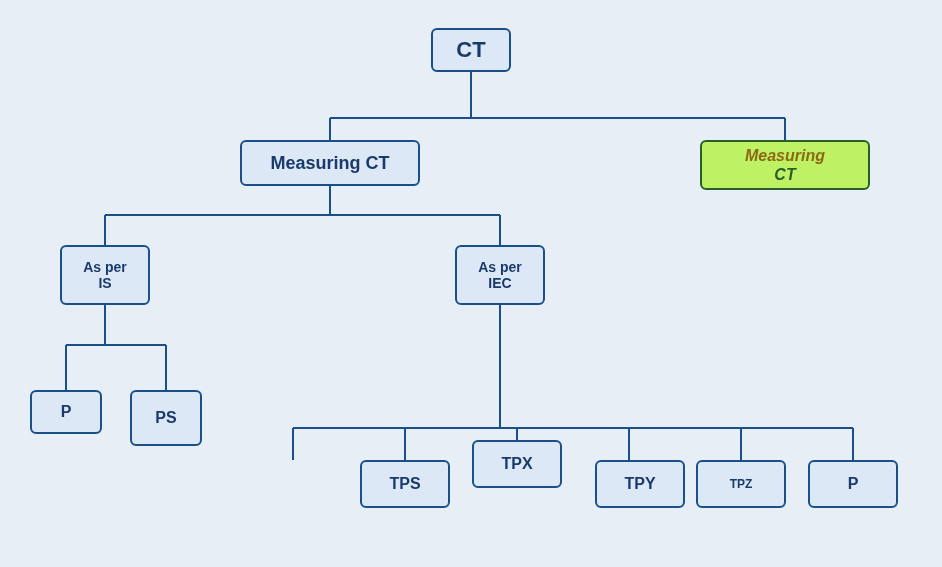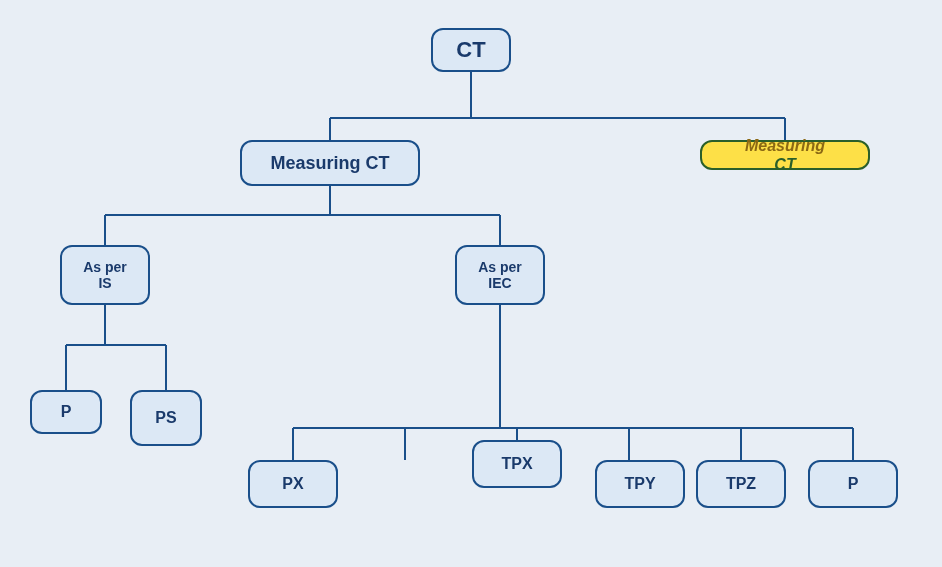--- a/index.html
+++ b/index.html
@@ -15,21 +15,21 @@
 
     .diagram {
       width: 942px;
       height: 567px;
       position: relative;
     }
 
     .node {
       position: absolute;
       border: 2.5px solid #1a4f8a;
-      border-radius: 12px;
+      border-radius: 6px;
       background: #dce8f5;
       display: flex;
       align-items: center;
       justify-content: center;
       text-align: center;
       font-weight: bold;
       color: #1a3a6b;
     }
 
     .node-ct {
@@ -43,27 +43,27 @@
     .node-protection-ct {
       width: 180px;
       height: 46px;
       font-size: 18px;
       left: 240px;
       top: 140px;
     }
 
     .node-measuring-ct {
       width: 170px;
-      height: 30px;
+      height: 50px;
       font-size: 16px;
       left: 700px;
       top: 140px;
       color: #8b6914;
       border-color: #2a5f2a;
-      background: #fde047;
+      background: #bef264;
     }
 
     .node-measuring-ct span {
       color: #8b6914;
       font-style: italic;
     }
 
     .node-as-per-is {
       width: 90px;
       height: 60px;
@@ -125,21 +125,21 @@
       height: 48px;
       font-size: 16px;
       left: 584px;
       top: 460px;
       margin-left: 11px;
     }
 
     .node-tpz {
       width: 90px;
       height: 48px;
-      font-size: 16px;
+      font-size: 12px;
       left: 696px;
       top: 460px;
     }
 
     .node-p-large {
       width: 90px;
       height: 48px;
       font-size: 16px;
       left: 808px;
       top: 460px;
@@ -245,22 +245,22 @@
   </div>
 
   <div class="node node-as-per-iec">
     <span>As per<br>IEC</span>
   </div>
 
   <div class="node node-p-small">P</div>
 
   <div class="node node-ps">PS</div>
 
-  <div class="node node-px">PX</div>
-
+
+  <div class="node node-tps">TPS</div>
 
   <div class="node node-tpx">TPX</div>
 
   <div class="node node-tpy">TPY</div>
 
   <div class="node node-tpz">TPZ</div>
 
   <div class="node node-p-large">P</div>
 
 </div>

